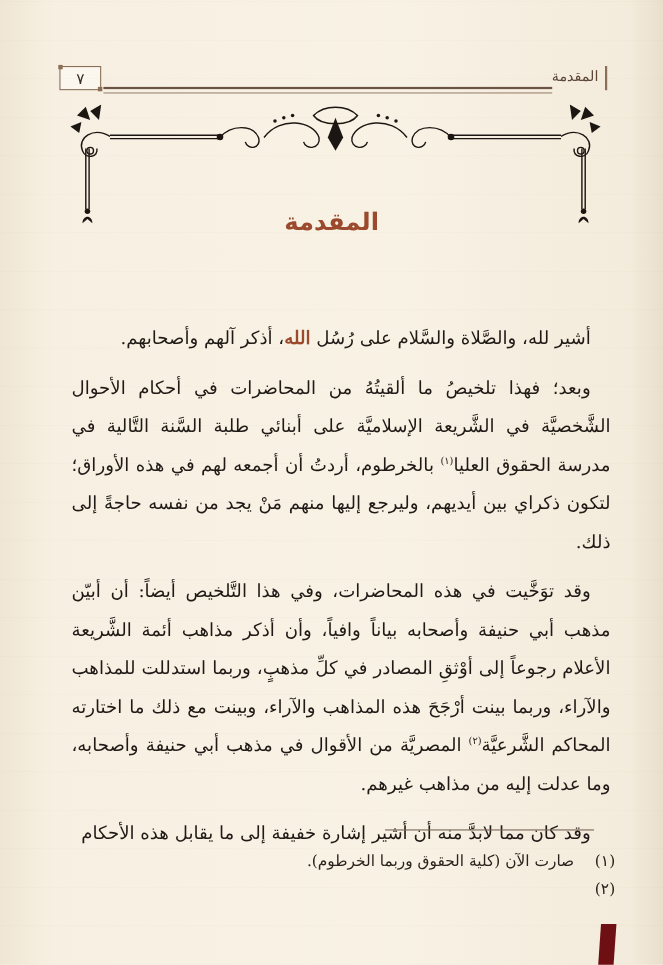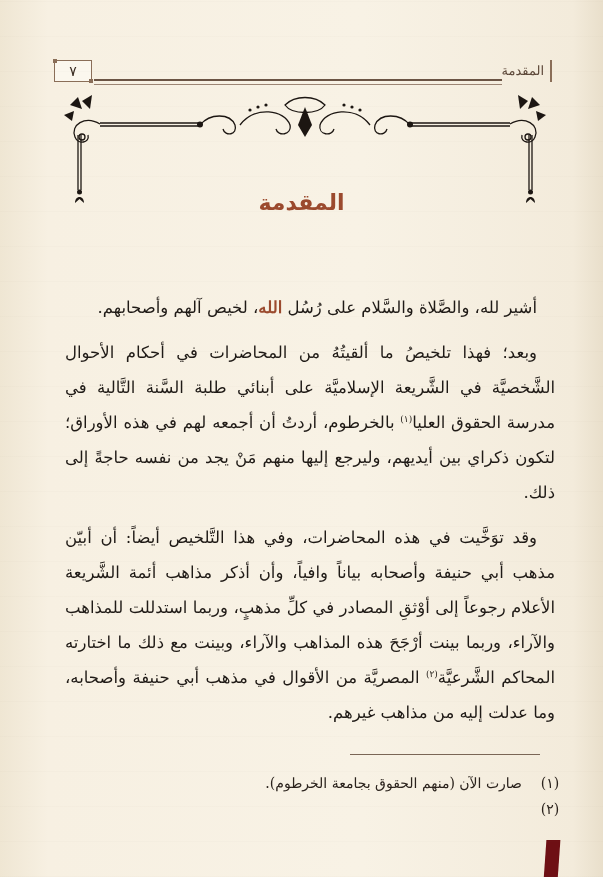--- a/index.html
+++ b/index.html
@@ -139,31 +139,32 @@
       <circle cx="19.5" cy="97" r="2.5"></circle>
       <path d="M15 108 C 15 100, 24 100, 24 108 L 19.5 104 Z"></path>
       <circle cx="470.5" cy="97" r="2.5"></circle>
       <path d="M466 108 C 466 100, 475 100, 475 108 L 470.5 104 Z"></path>
     </g>
   </svg>
 
   <div class="chapter-title">المقدمة</div>
 
   <div class="body-text">
-    <p class="indent"><span>أشير لله، والصَّلاة والسَّلام على رُسُل </span><span class="allah">الله</span><span>، لخيص آلهم وأصحابهم.</span></p>
+    <p class="indent"><span>أشير لله، والصَّلاة والسَّلام على رُسُل </span><span class="allah">الله</span><span>، أذكر آلهم وأصحابهم.</span></p>
     <p class="indent"><span>وبعد؛ فهذا تلخيصُ ما ألقيتُهُ من المحاضرات في أحكام الأحوال الشَّخصيَّة في الشَّريعة الإسلاميَّة على أبنائي طلبة السَّنة التَّالية في مدرسة الحقوق العليا</span><sup class="fn">(١)</sup><span> بالخرطوم، أردتُ أن أجمعه لهم في هذه الأوراق؛ لتكون ذكراي بين أيديهم، وليرجع إليها منهم مَنْ يجد من نفسه حاجةً إلى ذلك.</span></p>
     <p class="indent"><span>وقد توَخَّيت في هذه المحاضرات، وفي هذا التَّلخيص أيضاً: أن أبيّن مذهب أبي حنيفة وأصحابه بياناً وافياً، وأن أذكر مذاهب أئمة الشَّريعة الأعلام رجوعاً إلى أوْثقِ المصادر في كلِّ مذهبٍ، وربما استدللت للمذاهب والآراء، وربما بينت أرْجَحَ هذه المذاهب والآراء، وبينت مع ذلك ما اختارته المحاكم الشَّرعيَّة</span><sup class="fn">(٢)</sup><span> المصريَّة من الأقوال في مذهب أبي حنيفة وأصحابه، وما عدلت إليه من مذاهب غيرهم.</span></p>
+    <p class="indent"><span>وقد كان مما لابدَّ منه أن أشير إشارة خفيفة إلى ما يقابل هذه الأحكام</span></p>
   </div>
 
   <div class="footnote-rule"></div>
 
   <div class="footnotes">
     <div class="footnote">
       <span class="fn-num">(١)</span>
-      <span>صارت الآن (منهم الحقوق بجامعة الخرطوم).</span>
+      <span>صارت الآن (كلية الحقوق وربما الخرطوم).</span>
     </div>
     <div class="footnote">
       <span class="fn-num">(٢)</span>
     </div>
   </div>
 
   <div class="bookmark"></div>
   <div class="bleed"></div>
 </div>
 

